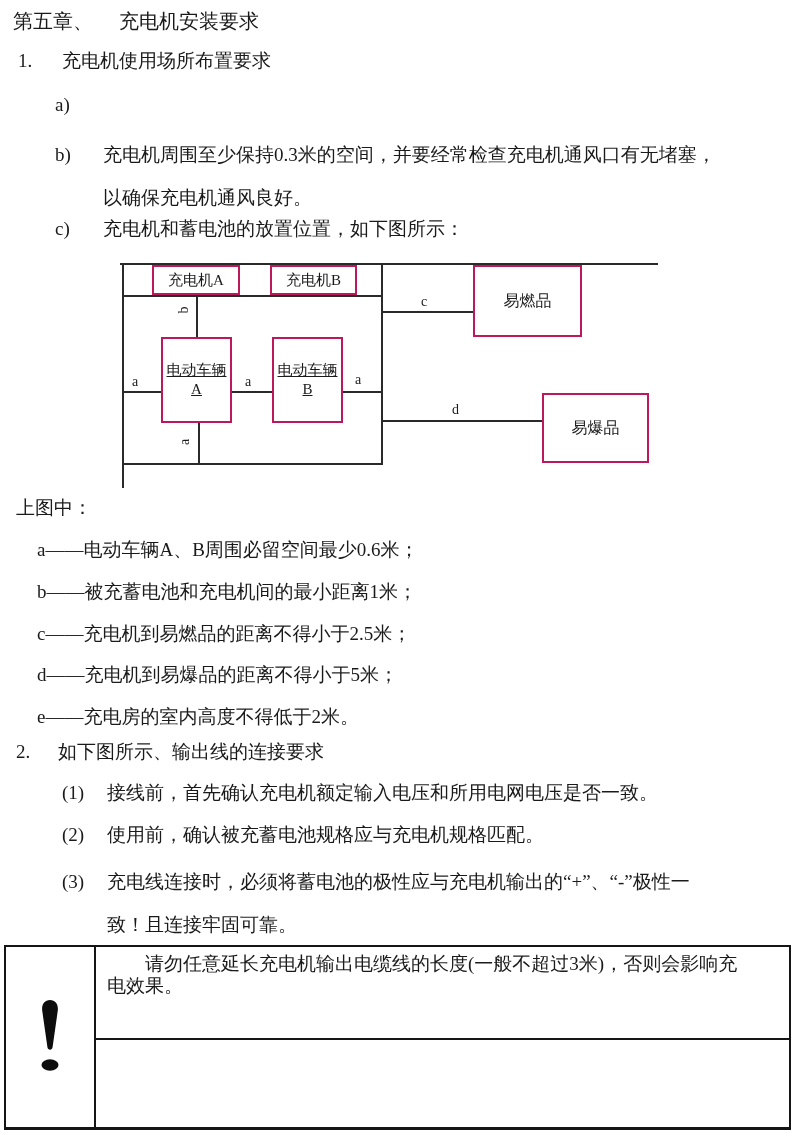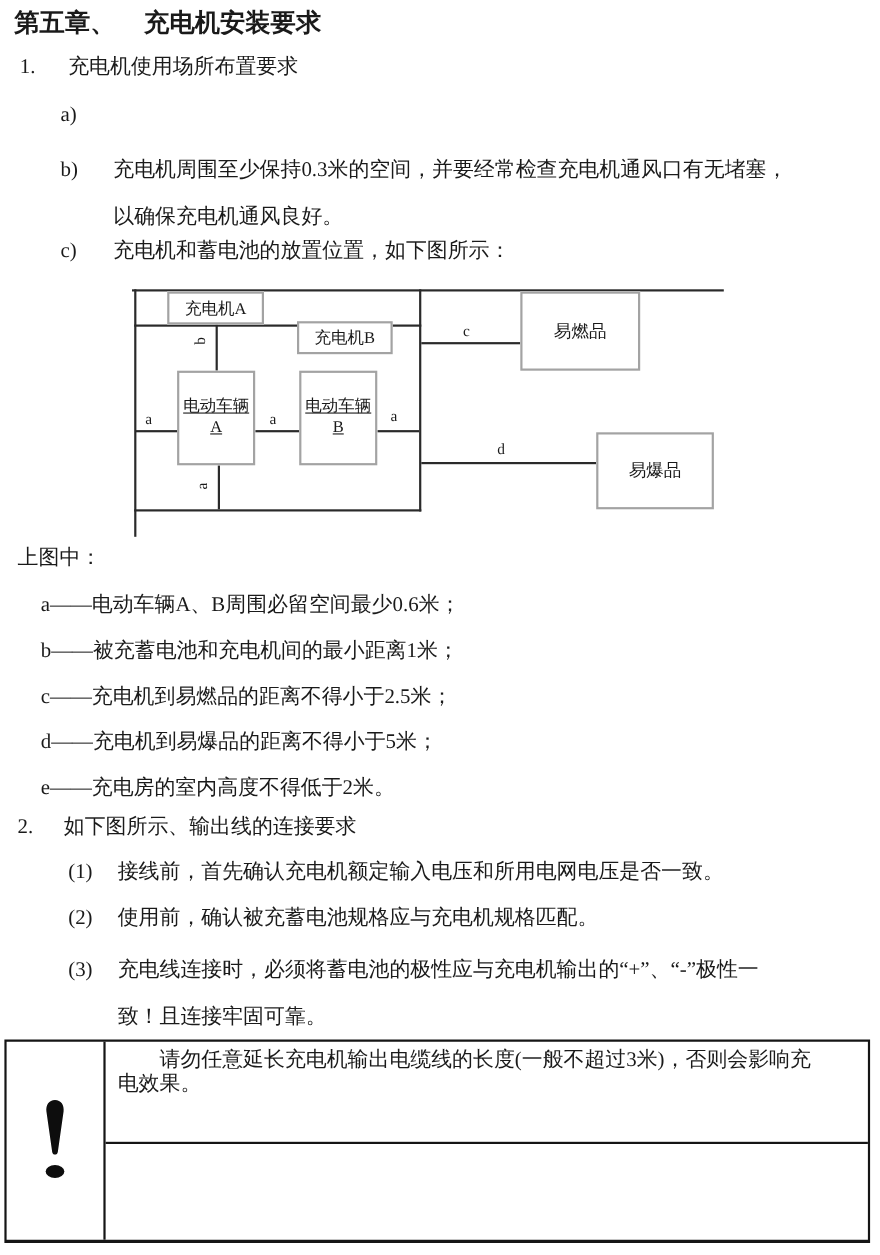--- a/index.html
+++ b/index.html
@@ -4,24 +4,24 @@
 <style>
   html,body { margin:0; padding:0; background:#ffffff; }
   .page {
     position:relative; width:800px; height:1141px; background:#ffffff;
     font-family:"Liberation Serif","DejaVu Serif",serif; color:#1a1a1a;
     overflow:hidden;
   }
   .abs { position:absolute; }
   .t   { font-size:19px; line-height:43px; white-space:nowrap; }
   .wrap{ white-space:normal; }
-  .title { font-size:23px; font-weight:bold; line-height:30px; white-space:nowrap; }
+  .title { font-size:20px; font-weight:normal; line-height:30px; white-space:nowrap; }
   
   .dgm-line  { position:absolute; background:#2a2a2a; }
-  .dgm-box   { position:absolute; border:2px solid #a3a3a3; background:#ffffff;
+  .dgm-box   { position:absolute; border:2px solid #be185d; background:#ffffff;
                display:flex; align-items:center; justify-content:center;
                font-size:15px; text-align:center; box-sizing:border-box; }
   .dgm-box .two { line-height:19px;text-decoration:underline; }
   .dgm-lbl   { position:absolute; font-size:14px; line-height:14px; }
   .rot       { transform:rotate(-90deg); }
   
   .warnbox { position:absolute; left:4px; top:945px; width:787px; height:185px;
              border:2px solid #151515; border-bottom-width:3px; box-sizing:border-box;
              display:flex; }
   .warn-icon-cell { width:90px; border-right:2px solid #151515; box-sizing:border-box;
@@ -65,21 +65,21 @@
     <div class="dgm-line" style="left:123px; top:136px; width:38px; height:2px;"></div>
     <div class="dgm-line" style="left:232px; top:136px; width:40px; height:2px;"></div>
     <div class="dgm-line" style="left:343px; top:136px; width:38px; height:2px;"></div>
     <div class="dgm-line" style="left:198px; top:168px; width:2px;  height:40px;"></div>
     <div class="dgm-line" style="left:383px; top:56px;  width:90px; height:2px;"></div>
     <div class="dgm-line" style="left:383px; top:165px; width:159px; height:2px;"></div>
 
     <div class="dgm-box" style="left:152px; top:10px; width:88px; height:30px;">
       <span>充电机A</span>
     </div>
-    <div class="dgm-box" style="left:270px; top:10px; width:87px; height:30px;margin-top:27px;">
+    <div class="dgm-box" style="left:270px; top:10px; width:87px; height:30px;">
       <span>充电机B</span>
     </div>
     <div class="dgm-box" style="left:161px; top:82px; width:71px; height:86px;">
       <div class="two">
         <div>电动车辆</div>
         <div>A</div>
       </div>
     </div>
     <div class="dgm-box" style="left:272px; top:82px; width:71px; height:86px;">
       <div class="two">

